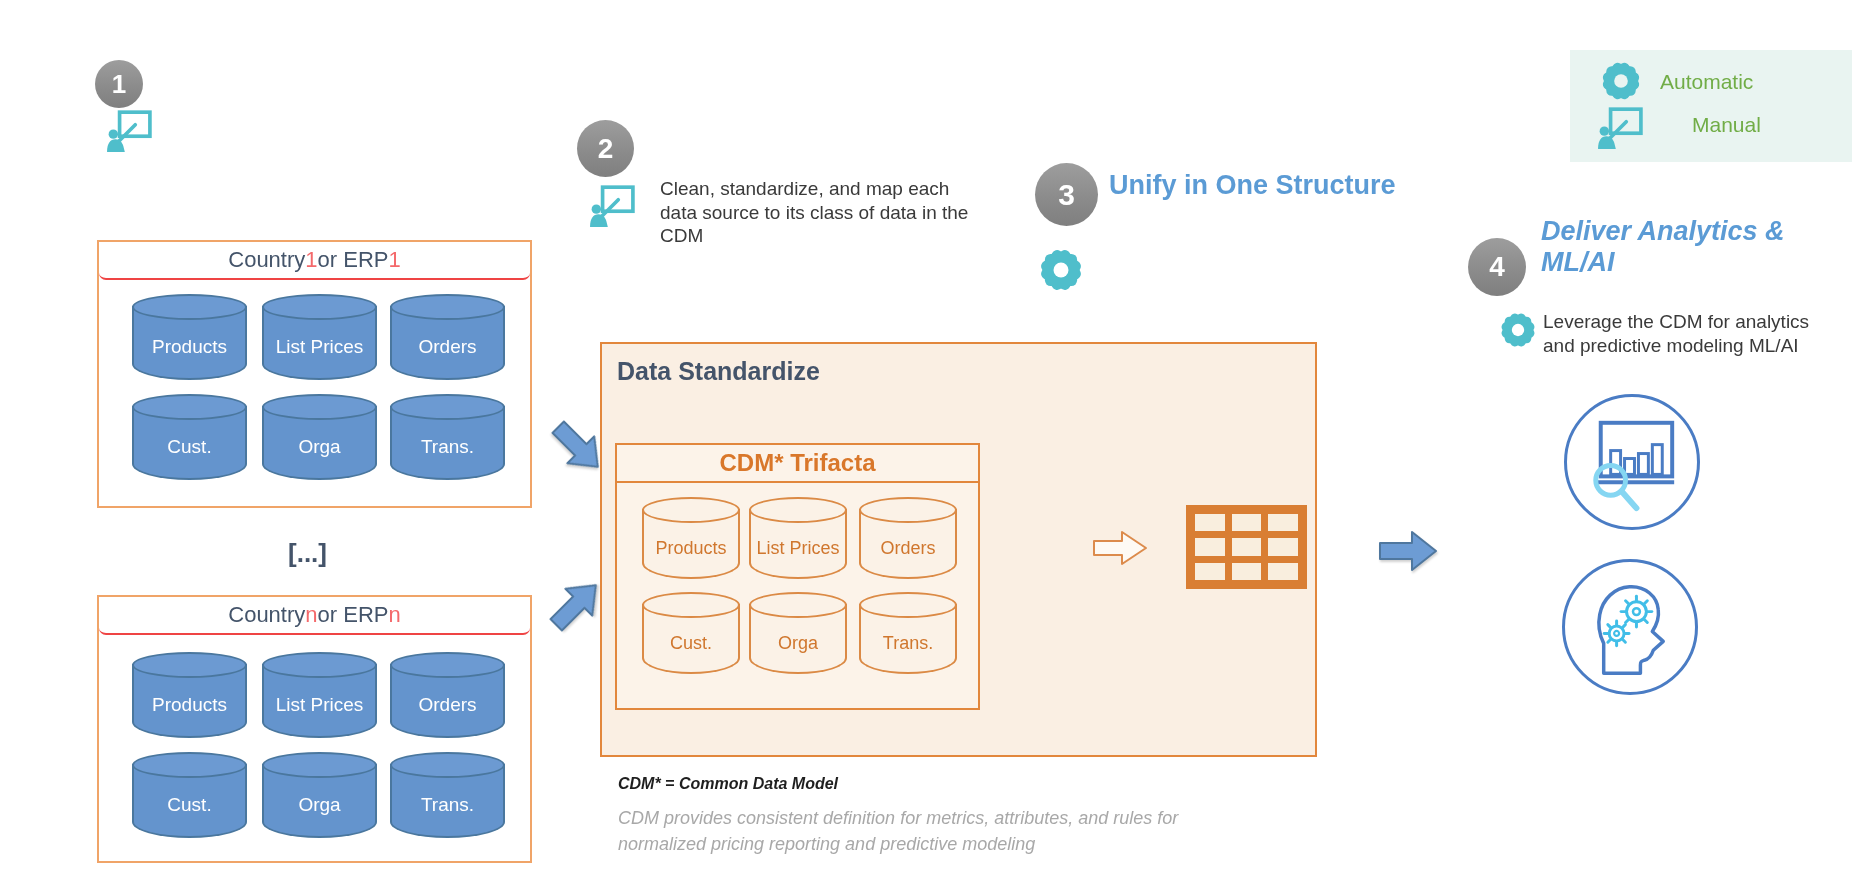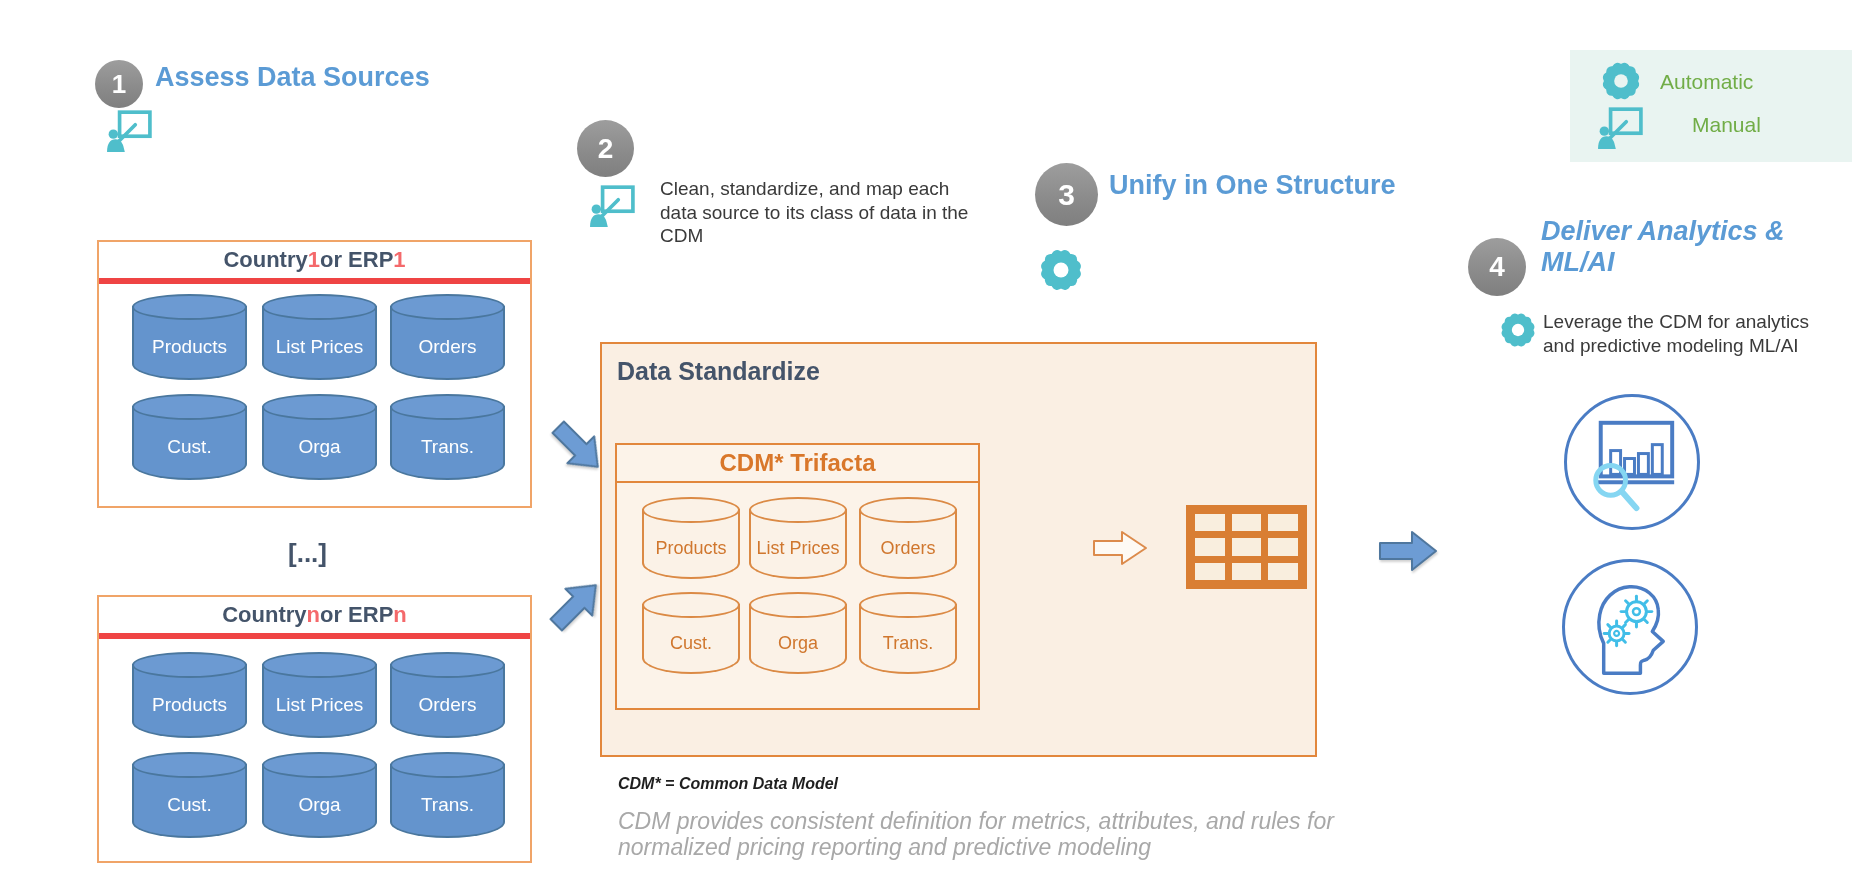--- a/index.html
+++ b/index.html
@@ -11,23 +11,23 @@
   .num-circle{position:absolute;border-radius:50%;
     background:linear-gradient(180deg,#9d9d9d 0%,#8a8a8a 60%,#7f7f7f 100%);
     color:#fff;display:flex;align-items:center;justify-content:center;font-weight:bold;}
 
   .step-title{position:absolute;color:#5B9BD5;font-weight:bold;font-size:27px;white-space:nowrap;}
   .step-title.wrap{white-space:normal;line-height:1.15;}
   .step-desc{position:absolute;color:#3a3a3a;font-size:19px;line-height:1.24;}
 
   
   .src-box{position:absolute;border:2px solid #F0A468;background:#fff;box-sizing:border-box;}
-  .src-box .hdr{position:absolute;left:0;right:0;top:0;height:36px;border-bottom:6px solid #ef4444;
+  .src-box .hdr{position:absolute;left:0;right:0;top:0;height:36px;border-bottom:2px solid #ef4444;
     display:flex;align-items:center;justify-content:center;
-    font-size:22px;font-weight:bold;color:#44546A;}
+    font-size:22px;font-weight:normal;color:#44546A;border-radius:7px;}
   .hdr .red{color:#F4696B;}
 
   
   .prep-box{position:absolute;border:2px solid #E2873C;background:#FAEFE3;box-sizing:border-box;}
   .cdm-box{position:absolute;border:2px solid #E2873C;background:#FCF3E9;box-sizing:border-box;}
   .cdm-box .hdr{position:absolute;left:0;right:0;top:0;height:36px;border-bottom:2px solid #E2873C;
     display:flex;align-items:center;justify-content:center;
     font-size:24px;font-weight:bold;color:#D9772A;}
 
   
@@ -57,31 +57,30 @@
   .grid-icon>div{background:#F9EEDE;}
 
   
   .big-circle{position:absolute;width:136px;height:136px;border:3.5px solid #4A7CC4;
     border-radius:50%;background:#fff;box-sizing:border-box;}
 
   .arrow{position:absolute;filter:drop-shadow(1px 2px 1px rgba(0,0,0,0.18));}
 
   
   .foot-title{position:absolute;font-size:16px;font-weight:bold;font-style:italic;color:#1f1f1f;}
-  .foot-line{position:absolute;font-size:23px;font-style:italic;color:#A8A8A8;}
+  .foot-line{position:absolute;font-size:18px;font-style:italic;color:#A8A8A8;}
 </style>
 </head>
 <body>
 
 <div id="page">
 
   <div class="num-circle" style="left:95px;top:60px;width:48px;height:48px;font-size:26px;">
     <span>1</span>
   </div>
-  <div class="step-title" style="left:155px;top:62px;">Assess Data Sources</div>
   <svg class="abs" style="left:106px;top:110px;" width="46" height="42" viewBox="0 0 44 40">
     <rect x="13" y="2" width="29" height="23" fill="none" stroke="#4FBECB" stroke-width="3.5"></rect>
     <line x1="12" y1="30" x2="28" y2="14" stroke="#4FBECB" stroke-width="3.5" stroke-linecap="round"></line>
     <circle cx="7" cy="23" r="4.5" fill="#4FBECB"></circle>
     <path d="M1,40 C1,32 4,28 9,28 C14,28 16,32 17,36 L18,40 Z" fill="#4FBECB"></path>
   </svg>
 
   <div class="num-circle" style="left:577px;top:120px;width:57px;height:57px;font-size:28px;">
     <span>2</span>
   </div>

